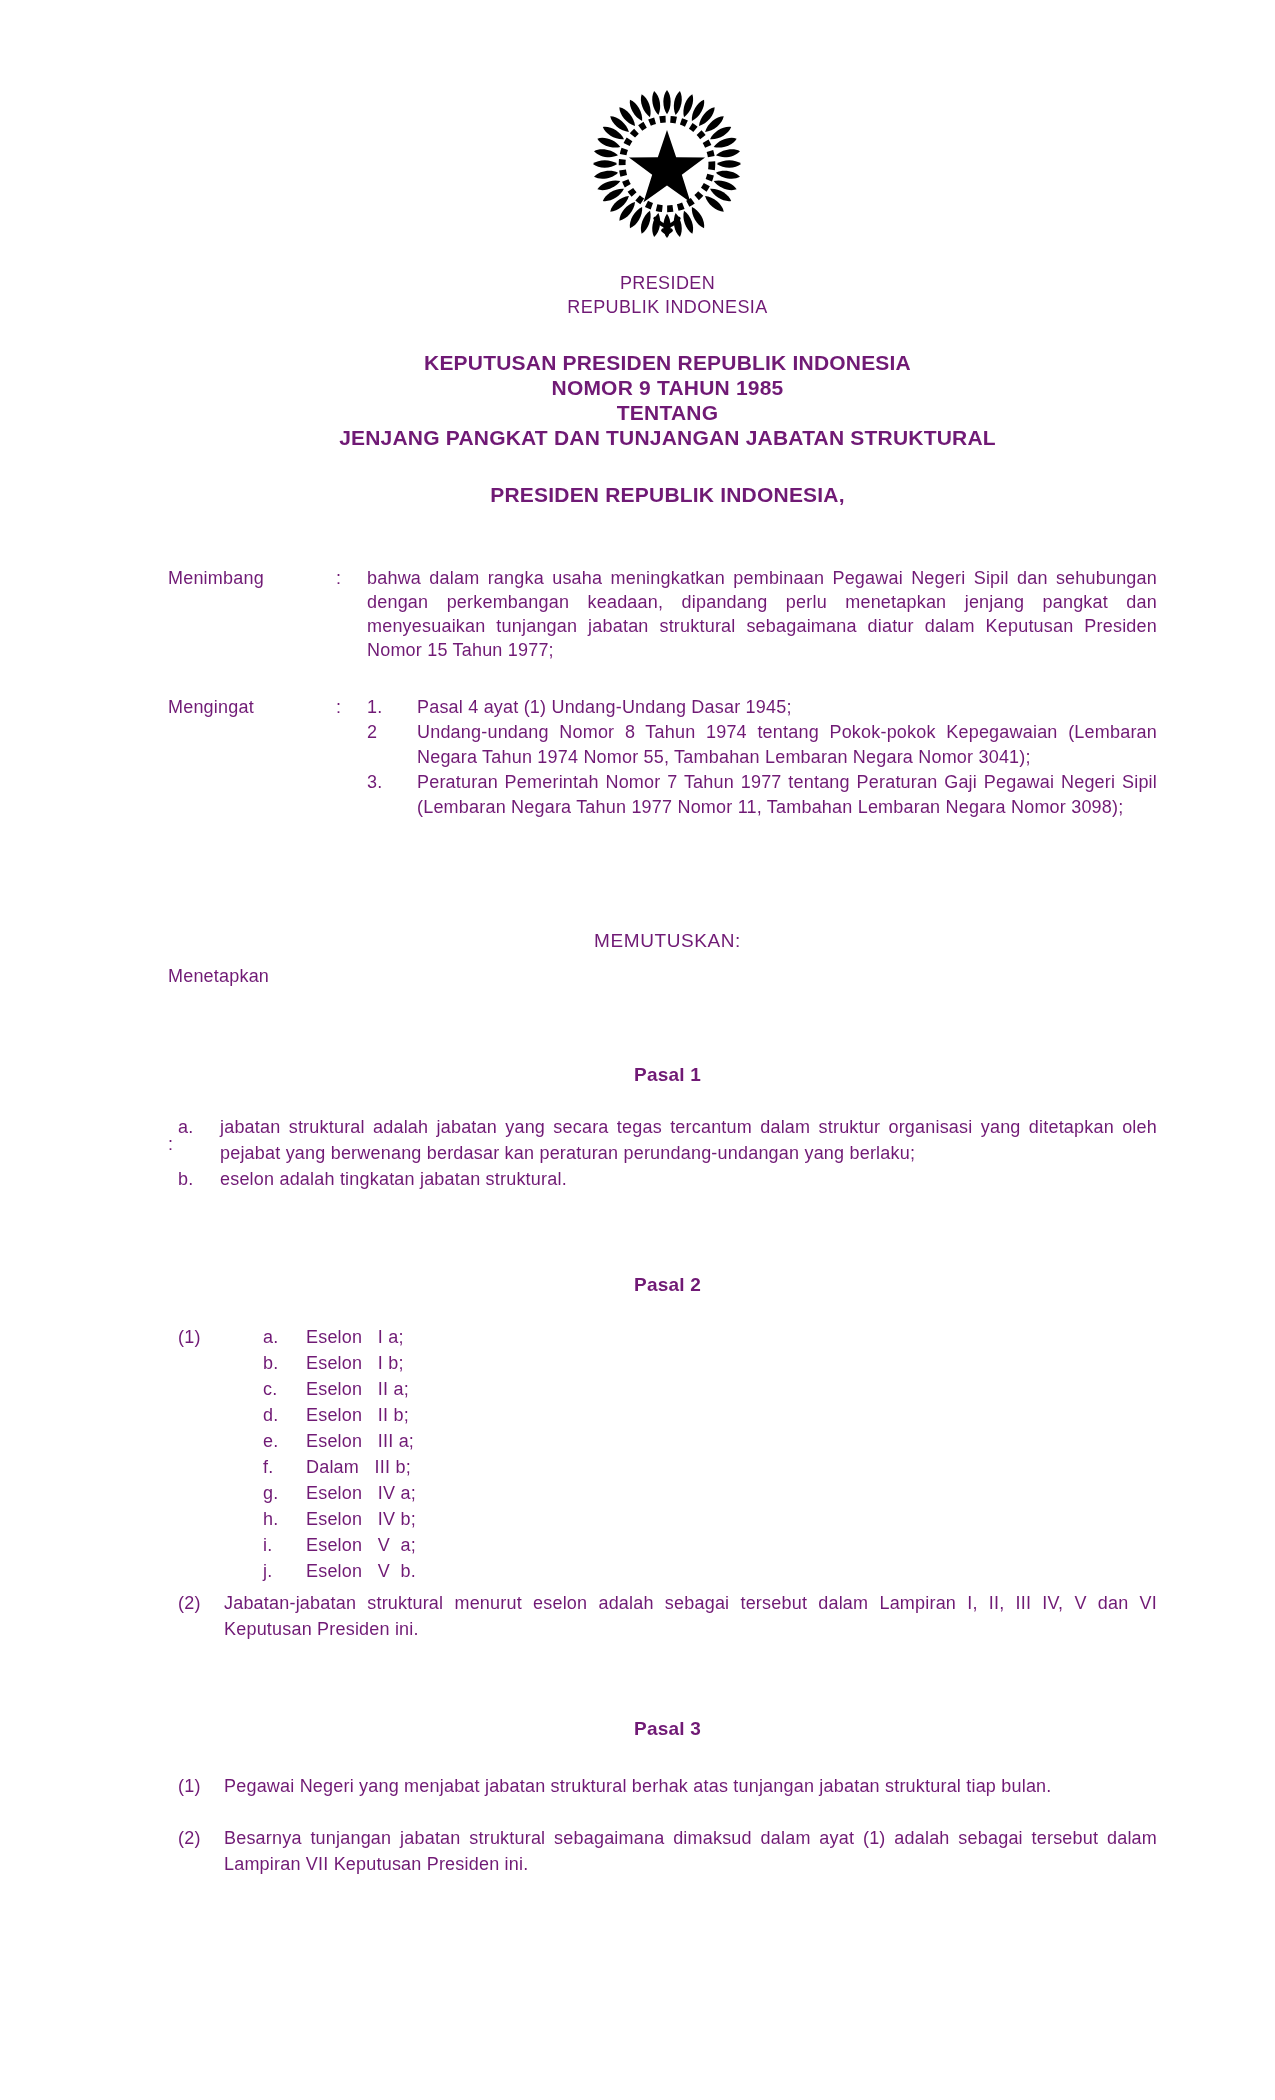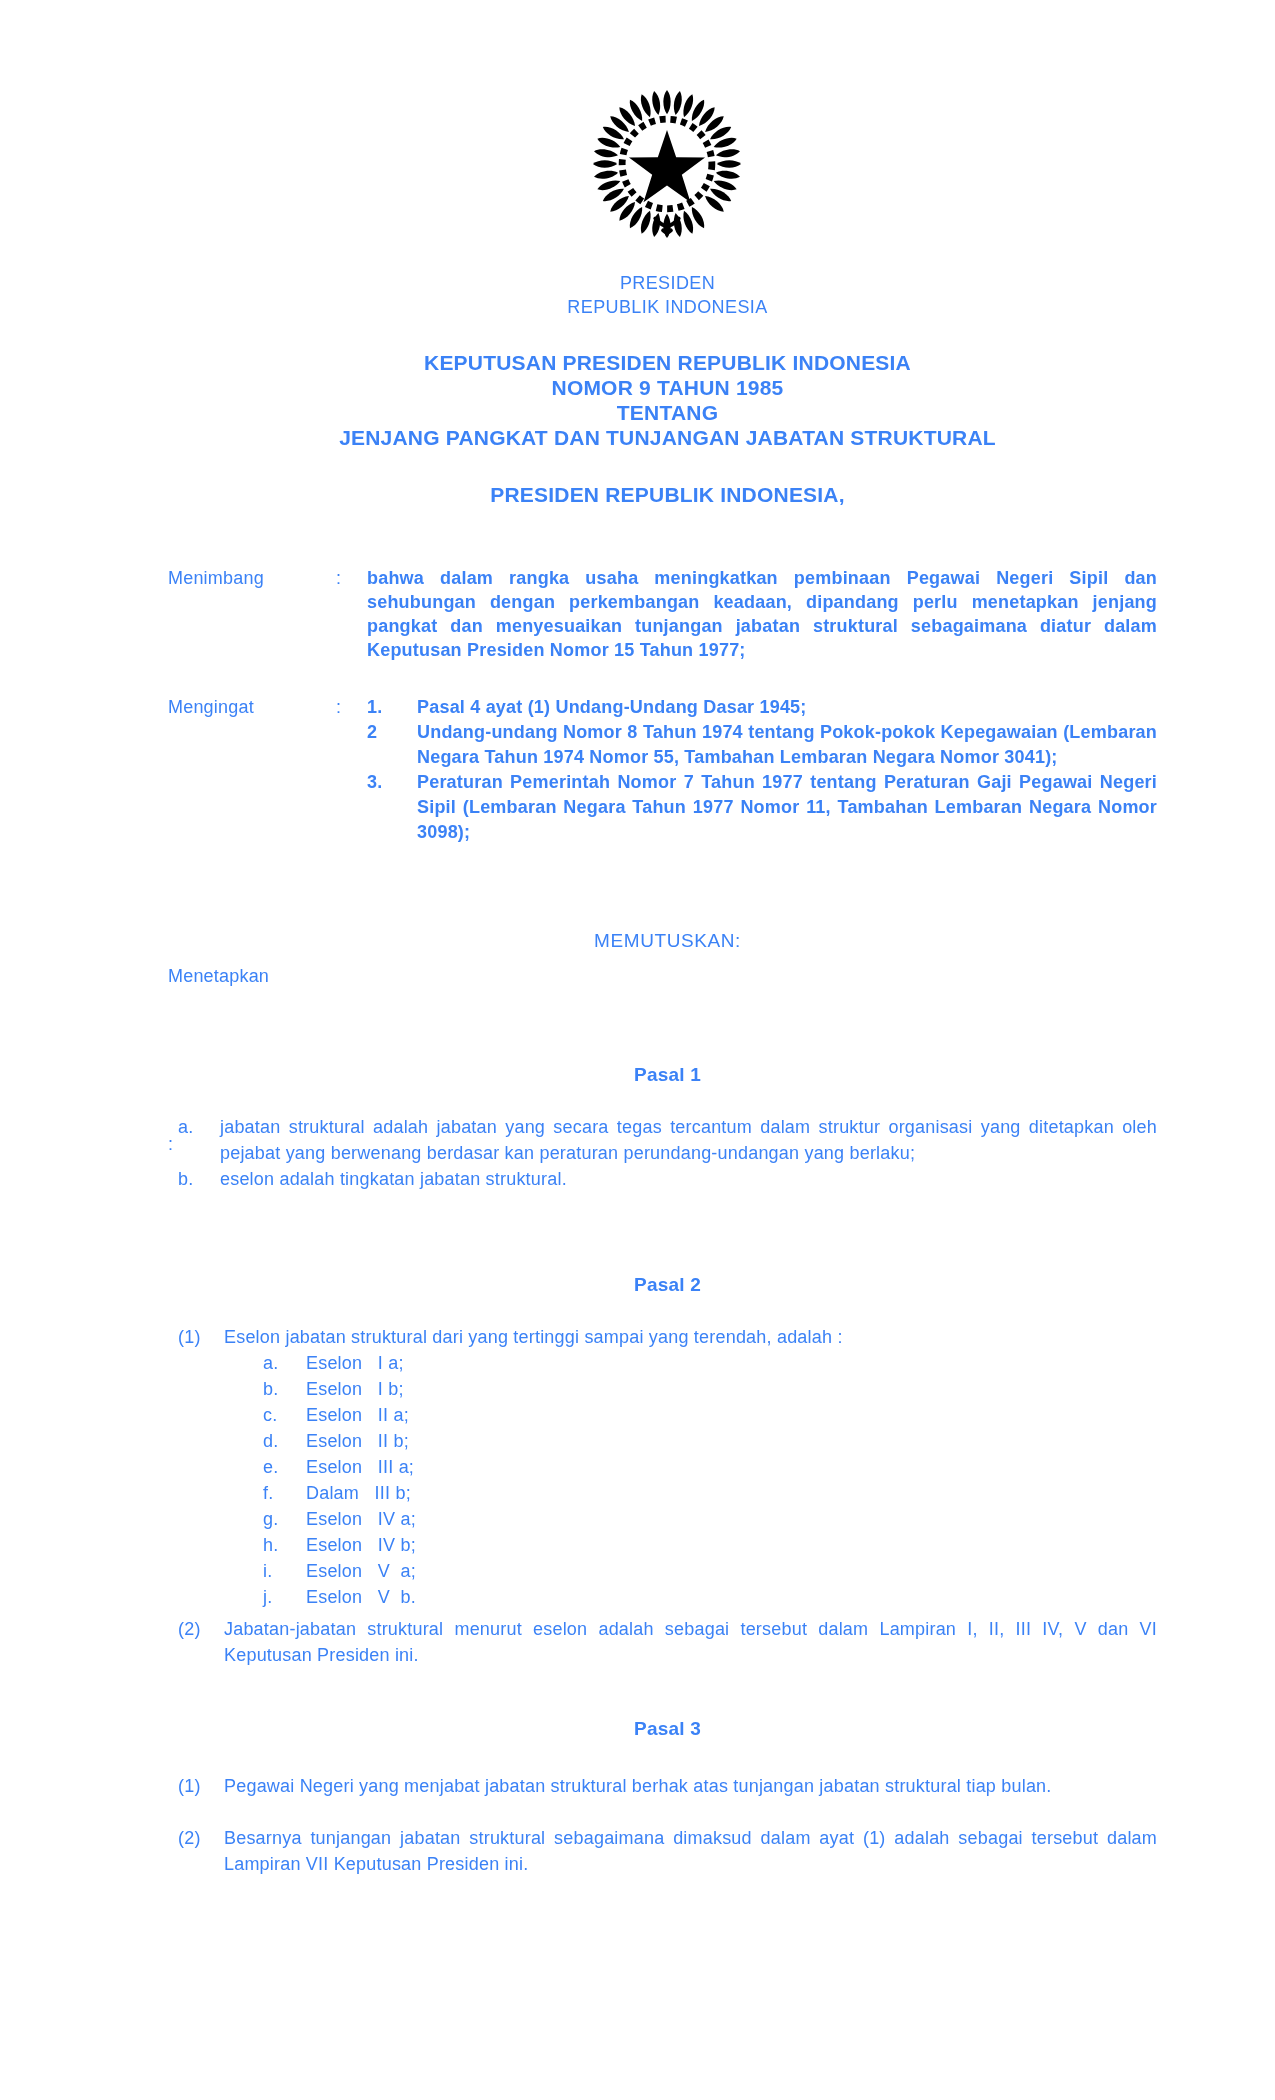--- a/index.html
+++ b/index.html
@@ -2,21 +2,21 @@
 <html><head>
 <meta charset="utf-8">
 <style>
   html,body{margin:0;padding:0;background:#888;}
   .page{
     position:relative;
     width:1275px;height:2100px;
     margin:0 auto;
     background:#ffffff;
     font-family:"Liberation Sans","DejaVu Sans",sans-serif;
-    color:#3b82f6;
+    color:#701a75;
     font-size:18px;
     letter-spacing:0.2px;
     overflow:hidden;
   }
   
   .emblem{position:absolute;top:86px;left:589px;width:156px;height:156px;}
   .agency{position:absolute;top:271px;left:30px;width:1275px;text-align:center;
           font-size:18px;line-height:24px;letter-spacing:0.4px;}
   
   .doc-title{position:absolute;top:350px;left:30px;width:1275px;text-align:center;
@@ -24,21 +24,21 @@
   .salutation{position:absolute;top:483px;left:30px;width:1275px;text-align:center;
               font-weight:bold;font-size:21px;}
   .memutuskan{position:absolute;top:930px;left:30px;width:1275px;text-align:center;
               font-size:19px;letter-spacing:0.6px;}
   .pasal-heading{width:1275px;margin-left:-148px;text-align:center;
                  font-weight:bold;font-size:19px;line-height:25px;}
   
   .prow{position:absolute;left:168px;width:989px;display:flex;line-height:24px;gap:6px;}
   .prow .plabel{width:162px;flex:0 0 162px;}
   .prow .pcolon{width:25px;flex:0 0 25px;}
-  .prow .pbody{flex:1;text-align:justify;font-weight:bold;}
+  .prow .pbody{flex:1;text-align:justify;}
   .mrow{display:flex;line-height:25px;}
   .mrow .mmark{width:50px;flex:0 0 50px;}
   .mrow .mtext{flex:1;text-align:justify;}
   
   .article{position:absolute;left:178px;width:979px;}
   .art-body{margin-top:27px;line-height:26px;}
   .intro{line-height:26px;}
   .alist{margin-top:0;}
   .arow{display:flex;line-height:26px;}
   .arow .amark{width:42px;flex:0 0 42px;}
@@ -169,21 +169,20 @@
       </div>
     </div>
   </div>
 
   <div class="article" style="top:1272px;">
     <div class="pasal-heading">Pasal 2</div>
     <div class="art-body">
       <div class="crow">
         <div class="cmark">(1)</div>
         <div class="ctext" style="text-align:left;">
-          <div>Eselon jabatan struktural dari yang tertinggi sampai yang terendah, adalah :</div>
           <div class="sublist">
             <div class="srow">
               <div class="smark">a.</div>
               <div class="stext">Eselon   I a;</div>
             </div>
             <div class="srow">
               <div class="smark">b.</div>
               <div class="stext">Eselon   I b;</div>
             </div>
             <div class="srow">

